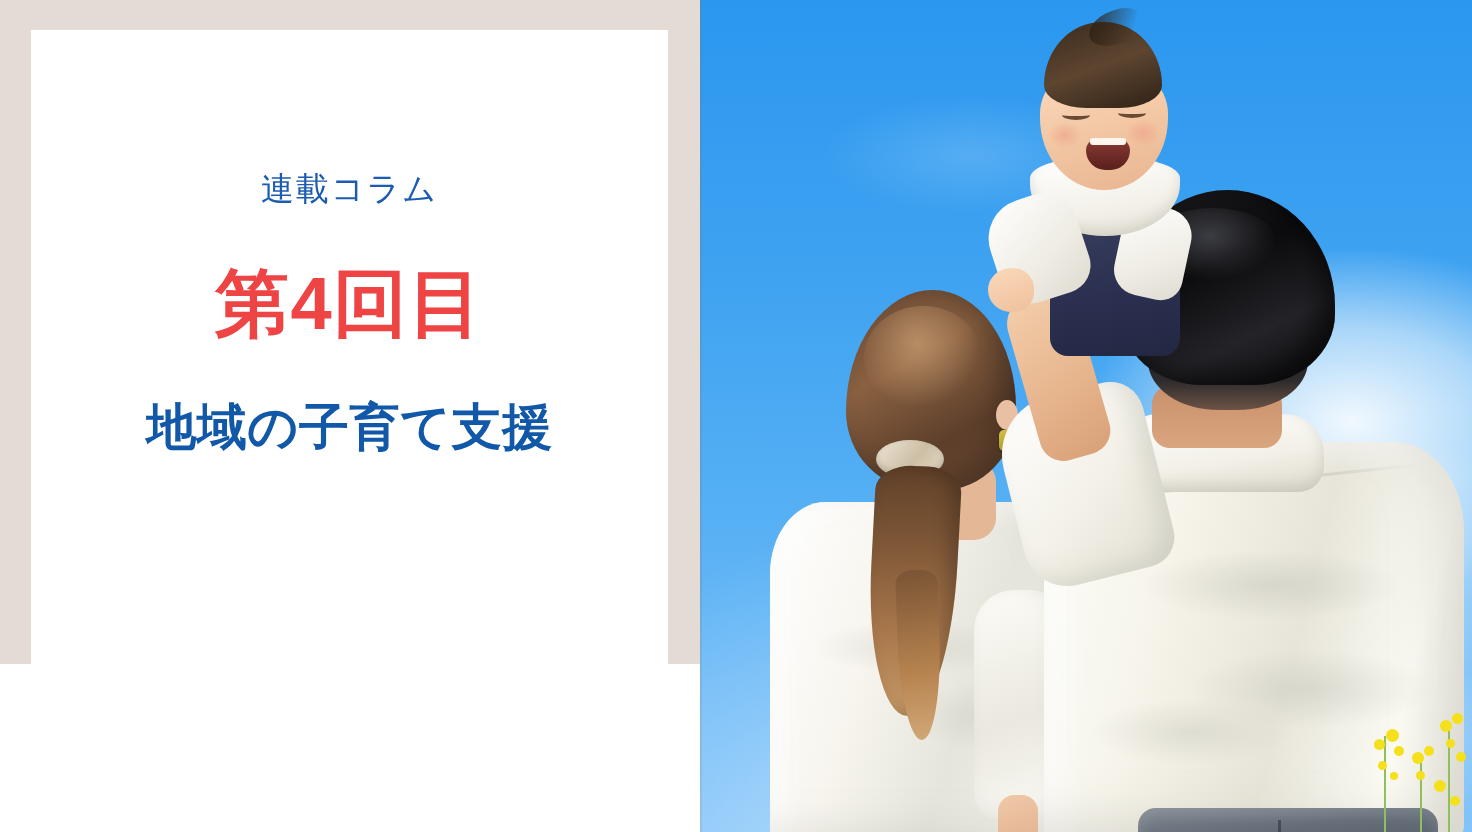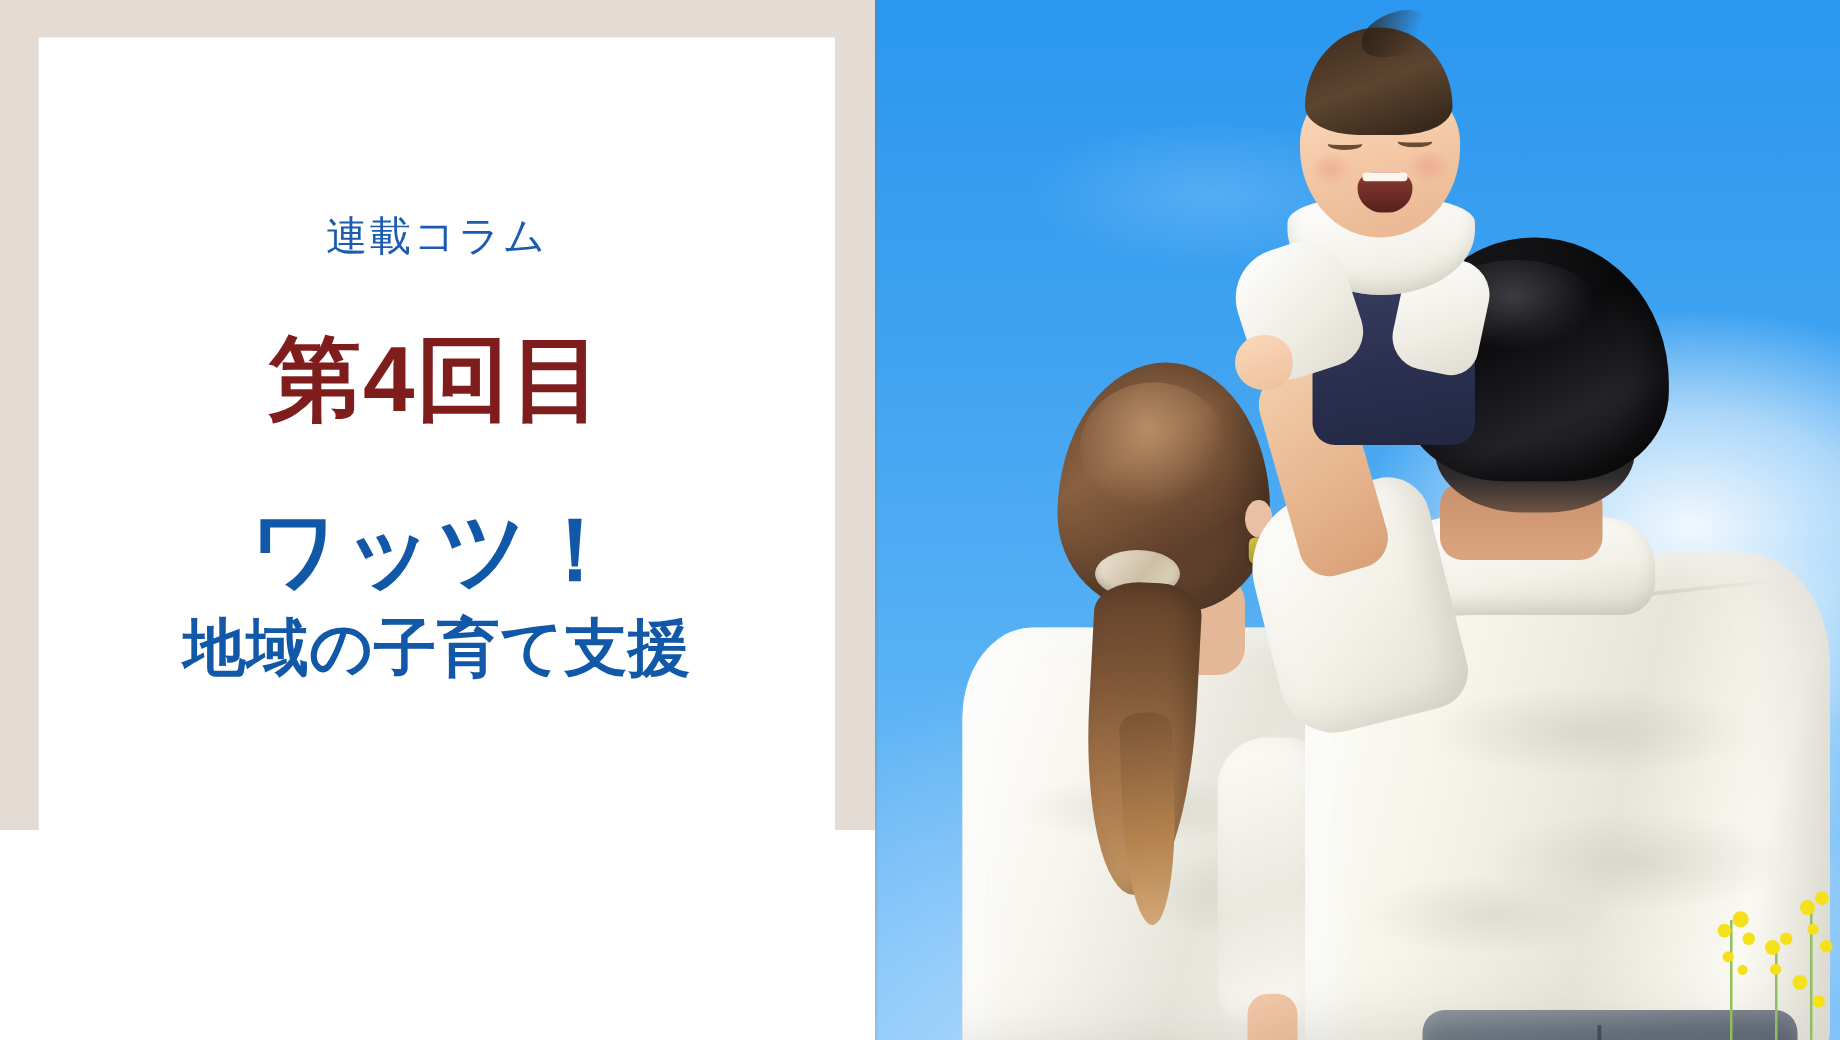--- a/index.html
+++ b/index.html
@@ -33,21 +33,21 @@
     letter-spacing:0.06em;
     color:#1b5cb0;
     font-weight:400;
     line-height:1;
     white-space:nowrap;
   }
   .issue{
     margin-top:62px;
     font-size:74px;
     font-weight:700;
-    color:#7f1d1d;
+    color:#ef4444;
     letter-spacing:0.02em;
     line-height:1;
     white-space:nowrap;
   }
   .subtitle{
     margin-top:54px;
     text-align:center;
     color:#1258a8;
     font-weight:700;
     line-height:1.30;
@@ -349,21 +349,20 @@
 <div class="banner">
 
   <div class="text-panel">
     <div class="text-card">
 
       <div class="kicker">連載コラム</div>
 
       <div class="issue">第4回目</div>
 
       <div class="subtitle">
-        <span class="sub-line-1">ワッツ！</span>
         <span class="sub-line-2">地域の子育て支援</span>
       </div>
 
     </div>
   </div>
 
   <div class="photo">
     <div class="photo-edge"></div>
 
     <div class="cloud-d"></div>

